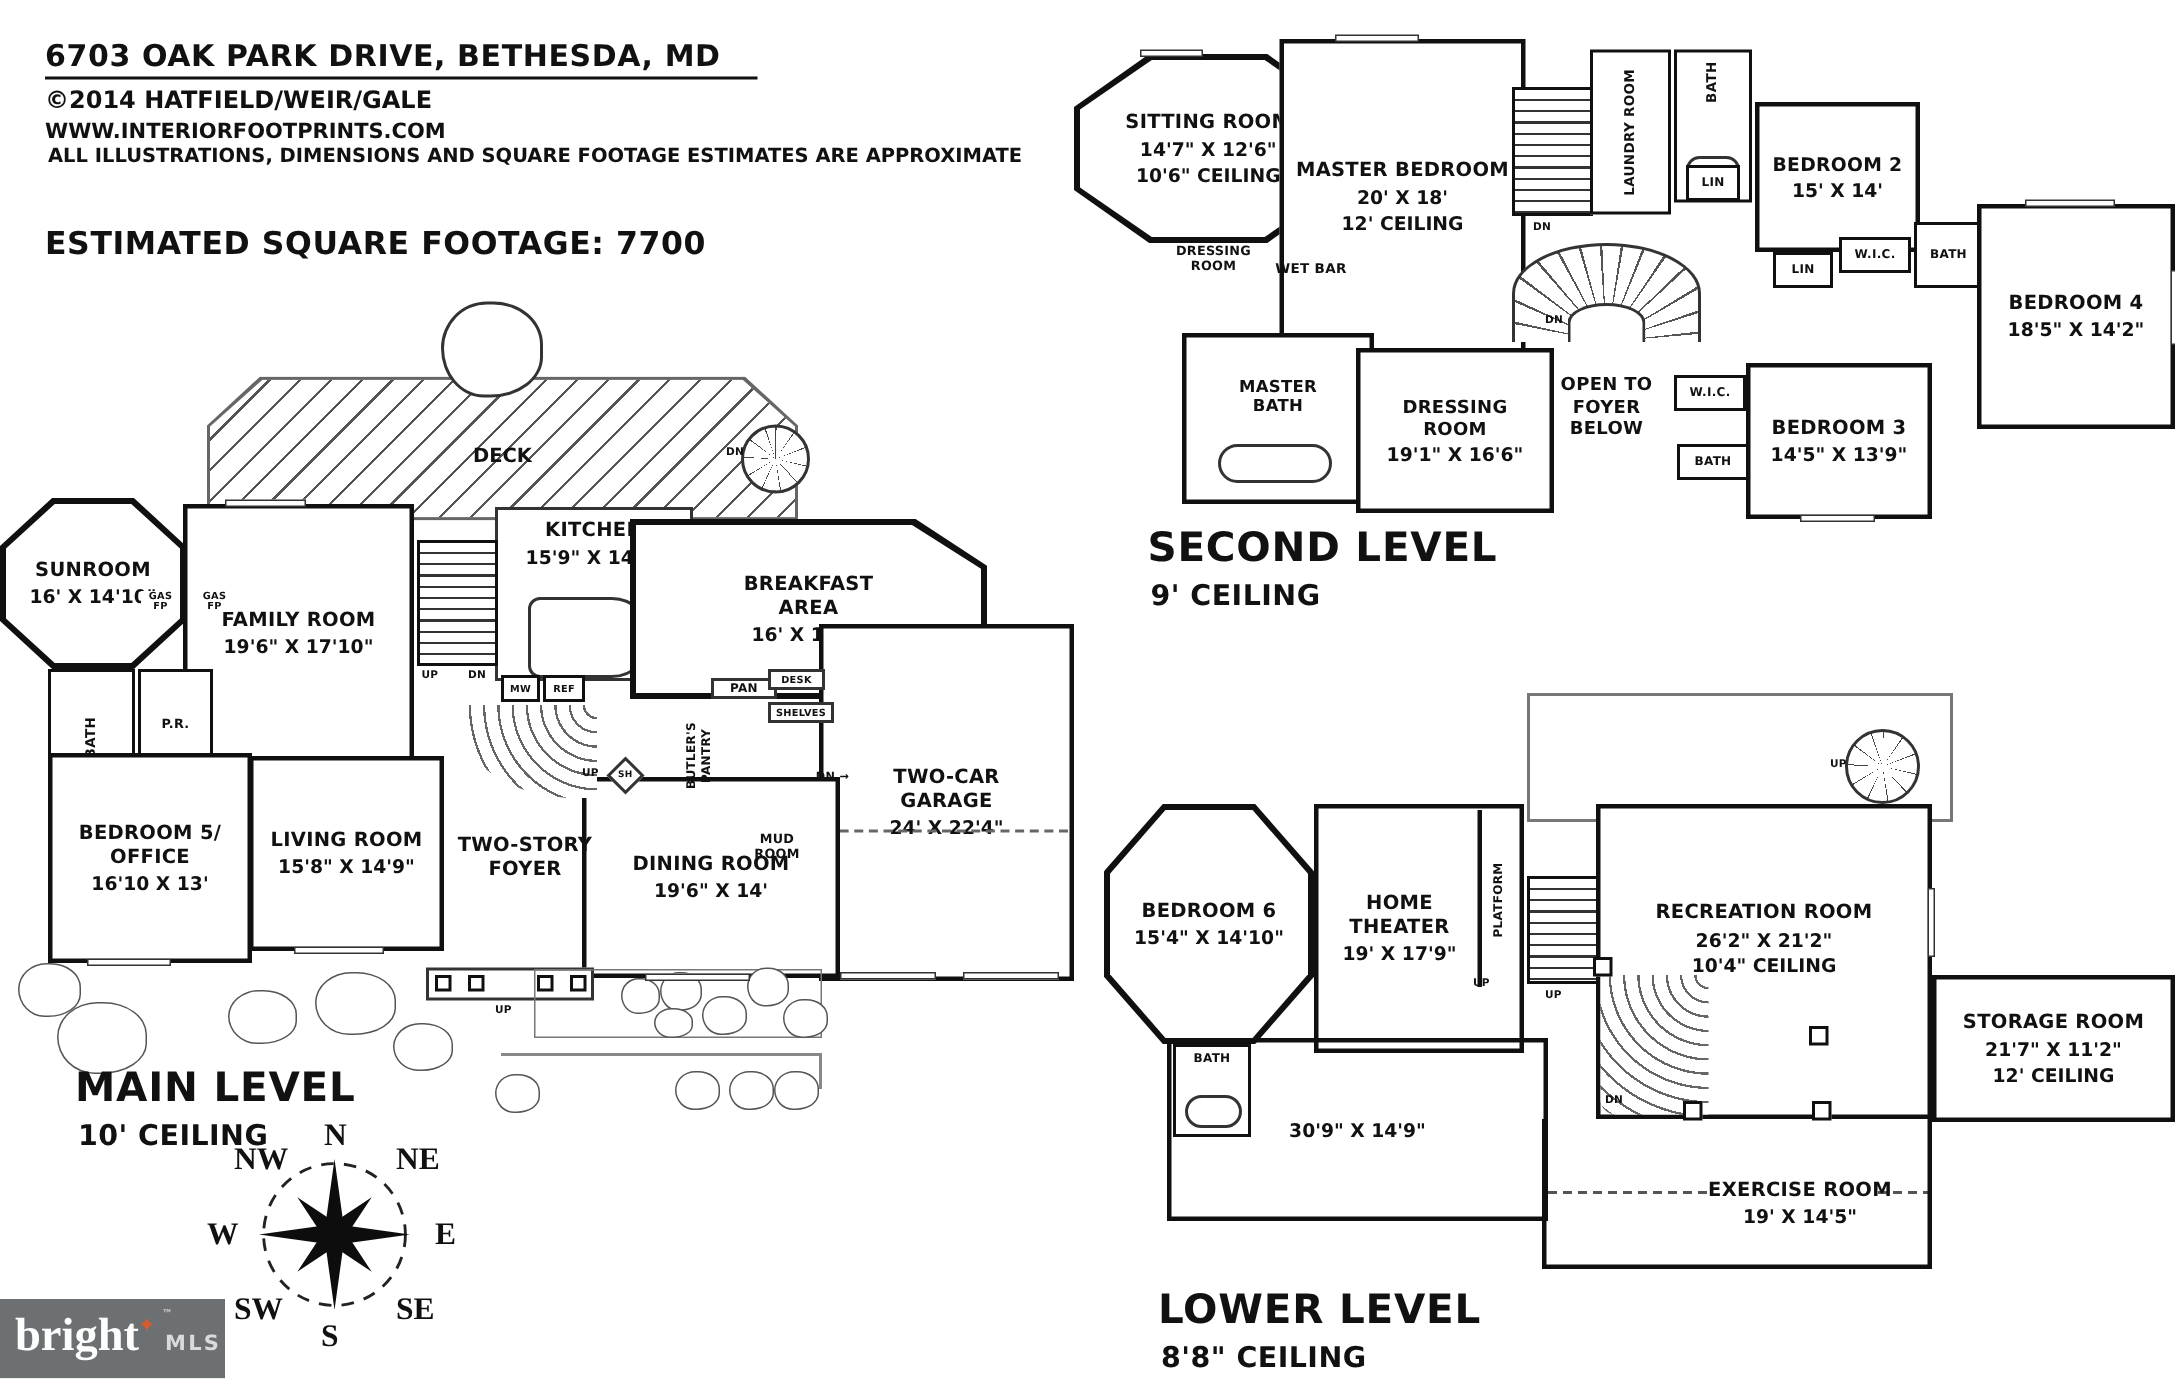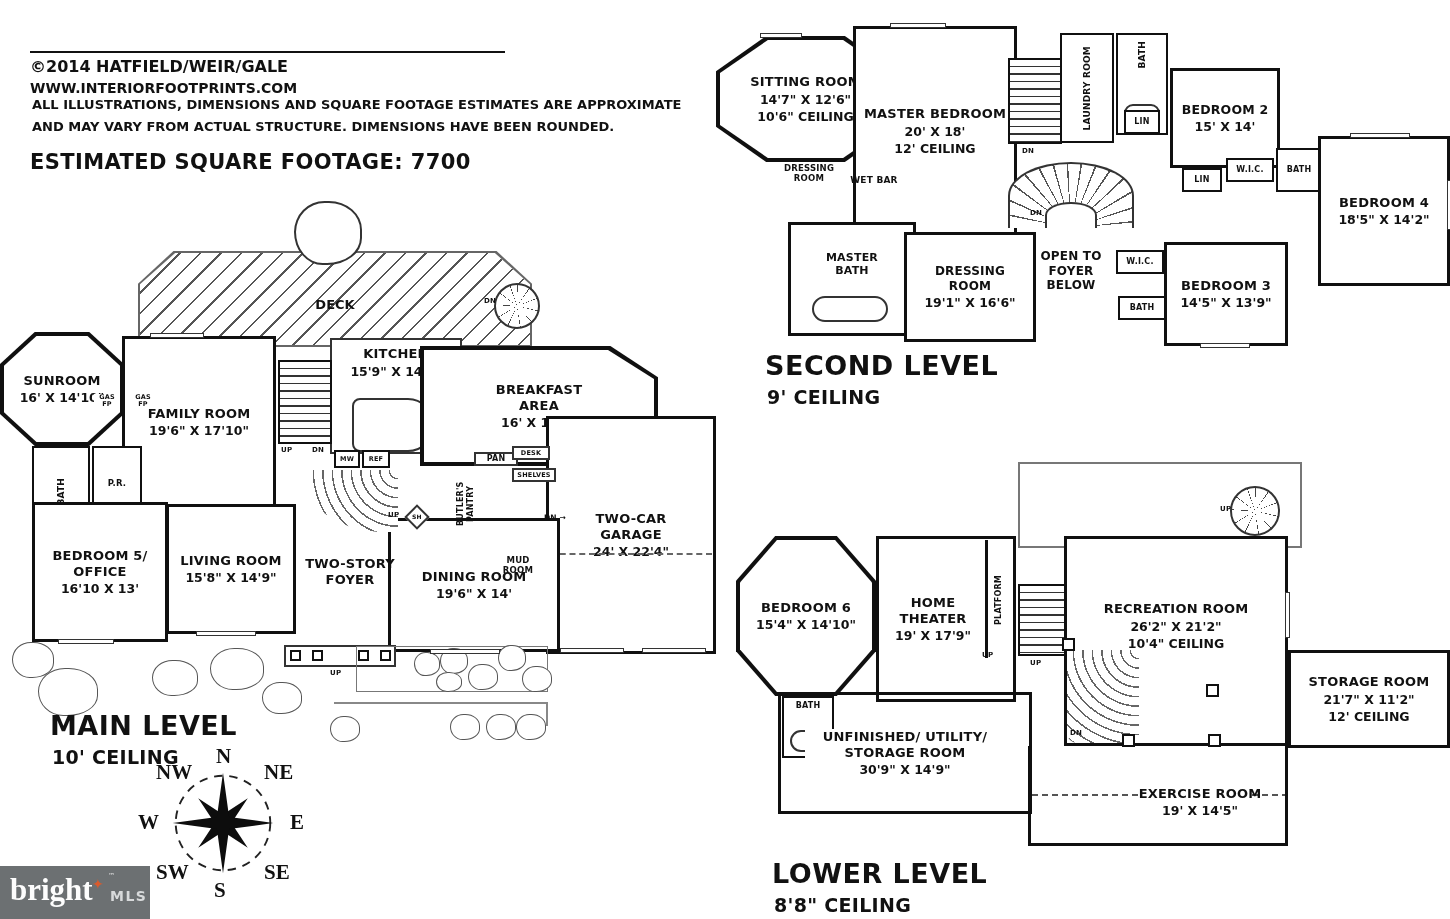--- a/index.html
+++ b/index.html
@@ -38,25 +38,25 @@
   .heading{position:absolute;font-size:27px;font-weight:700;letter-spacing:.5px;}
   .subheading{position:absolute;font-size:19px;font-weight:600;letter-spacing:.3px;}
   .tub{position:absolute;border:2px solid #333;border-radius:12px;background:#fff;box-sizing:border-box;}
   .serif{font-family:"Liberation Serif",serif;}
 </style>
 </head>
 <body>
 
 <div id="canvas">
 
+  <div style="position:absolute;left:30px;top:25px;font-size:20px;font-weight:700;letter-spacing:.4px;">6703 OAK PARK DRIVE, BETHESDA, MD</div>
   <div style="position:absolute;left:30px;top:51px;width:475px;height:2px;background:#111;"></div>
   <div style="position:absolute;left:30px;top:57px;font-size:16px;font-weight:700;">©2014 HATFIELD/WEIR/GALE</div>
   <div style="position:absolute;left:30px;top:80px;font-size:14px;font-weight:700;">WWW.INTERIORFOOTPRINTS.COM</div>
   <div style="position:absolute;left:32px;top:97px;font-size:13px;font-weight:600;">ALL ILLUSTRATIONS, DIMENSIONS AND SQUARE FOOTAGE ESTIMATES ARE APPROXIMATE</div>
-  <div style="position:absolute;left:32px;top:119px;font-size:13px;font-weight:600;">AND MAY VARY FROM ACTUAL STRUCTURE. DIMENSIONS HAVE BEEN ROUNDED.</div>
   <div style="position:absolute;left:30px;top:150px;font-size:21px;font-weight:700;letter-spacing:.4px;">ESTIMATED SQUARE FOOTAGE: 7700</div>
 
   <div>
     <div class="oct c8" style="left:716px;top:36px;width:138px;height:126px;padding-left:41px;">
       <div class="in c8">
         <span class="nm">SITTING ROOM</span>
         <span class="dm">14'7" X 12'6"</span>
         <span class="dm">10'6" CEILING</span>
       </div>
     </div>
@@ -326,21 +326,20 @@
       <span class="dm">21'7" X 11'2"</span>
       <span class="dm">12' CEILING</span>
     </div>
 
     <div class="r t2" style="left:782px;top:696px;width:52px;height:62px;justify-content:flex-start;padding-top:4px;">
       <span class="sm" style="position:static;font-size:8px;">BATH</span>
     </div>
     <div class="tub" style="left:790px;top:730px;width:38px;height:22px;border-radius:11px;"></div>
 
     <div class="r" style="left:778px;top:692px;width:254px;height:122px;border-width:3px;background:transparent;">
-      <span class="nm" style="width:200px;background:#fff;">UNFINISHED/ UTILITY/ STORAGE ROOM</span>
       <span class="dm" style="background:#fff;">30'9" X 14'9"</span>
     </div>
 
     <div class="dashline" style="left:1032px;top:794px;width:106px;border-color:#555;"></div>
     <div class="dashline" style="left:1252px;top:794px;width:36px;border-color:#555;"></div>
     <div class="lblbox" style="left:1138px;top:778px;width:124px;height:48px;">
       <span class="nm">EXERCISE ROOM</span>
       <span class="dm">19' X 14'5"</span>
     </div>
     <div class="bar" style="left:1030px;top:843px;width:258px;height:3px;"></div>

